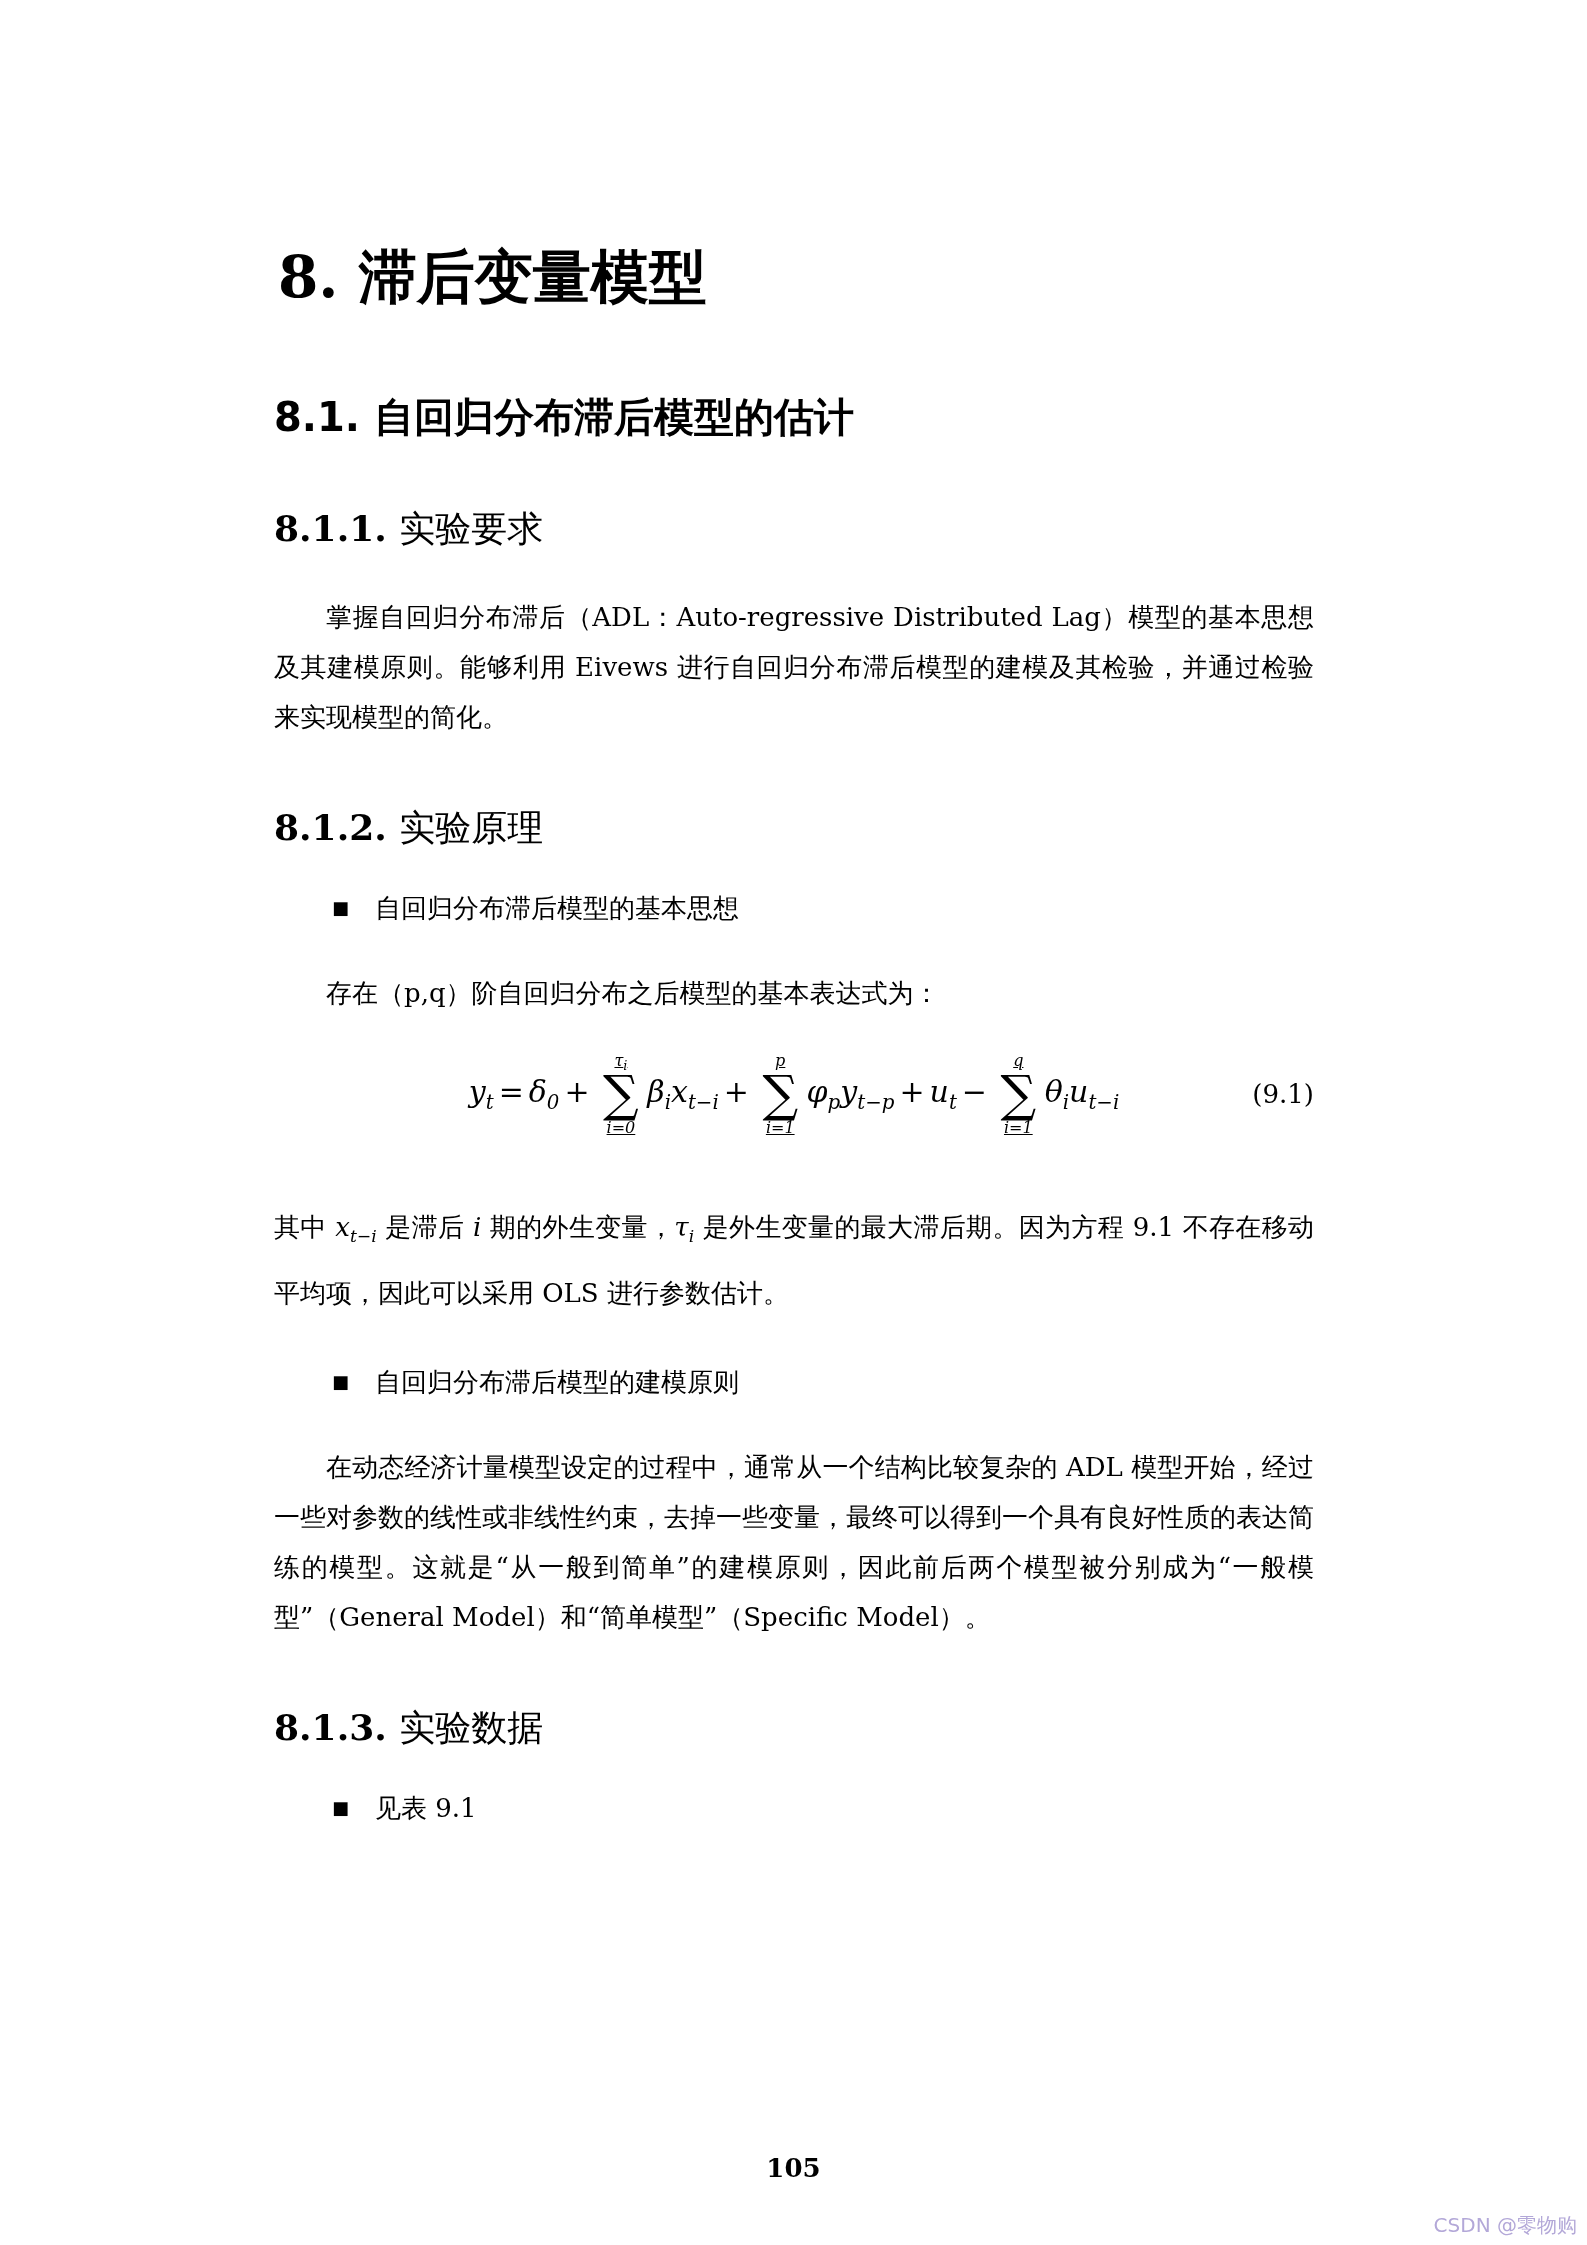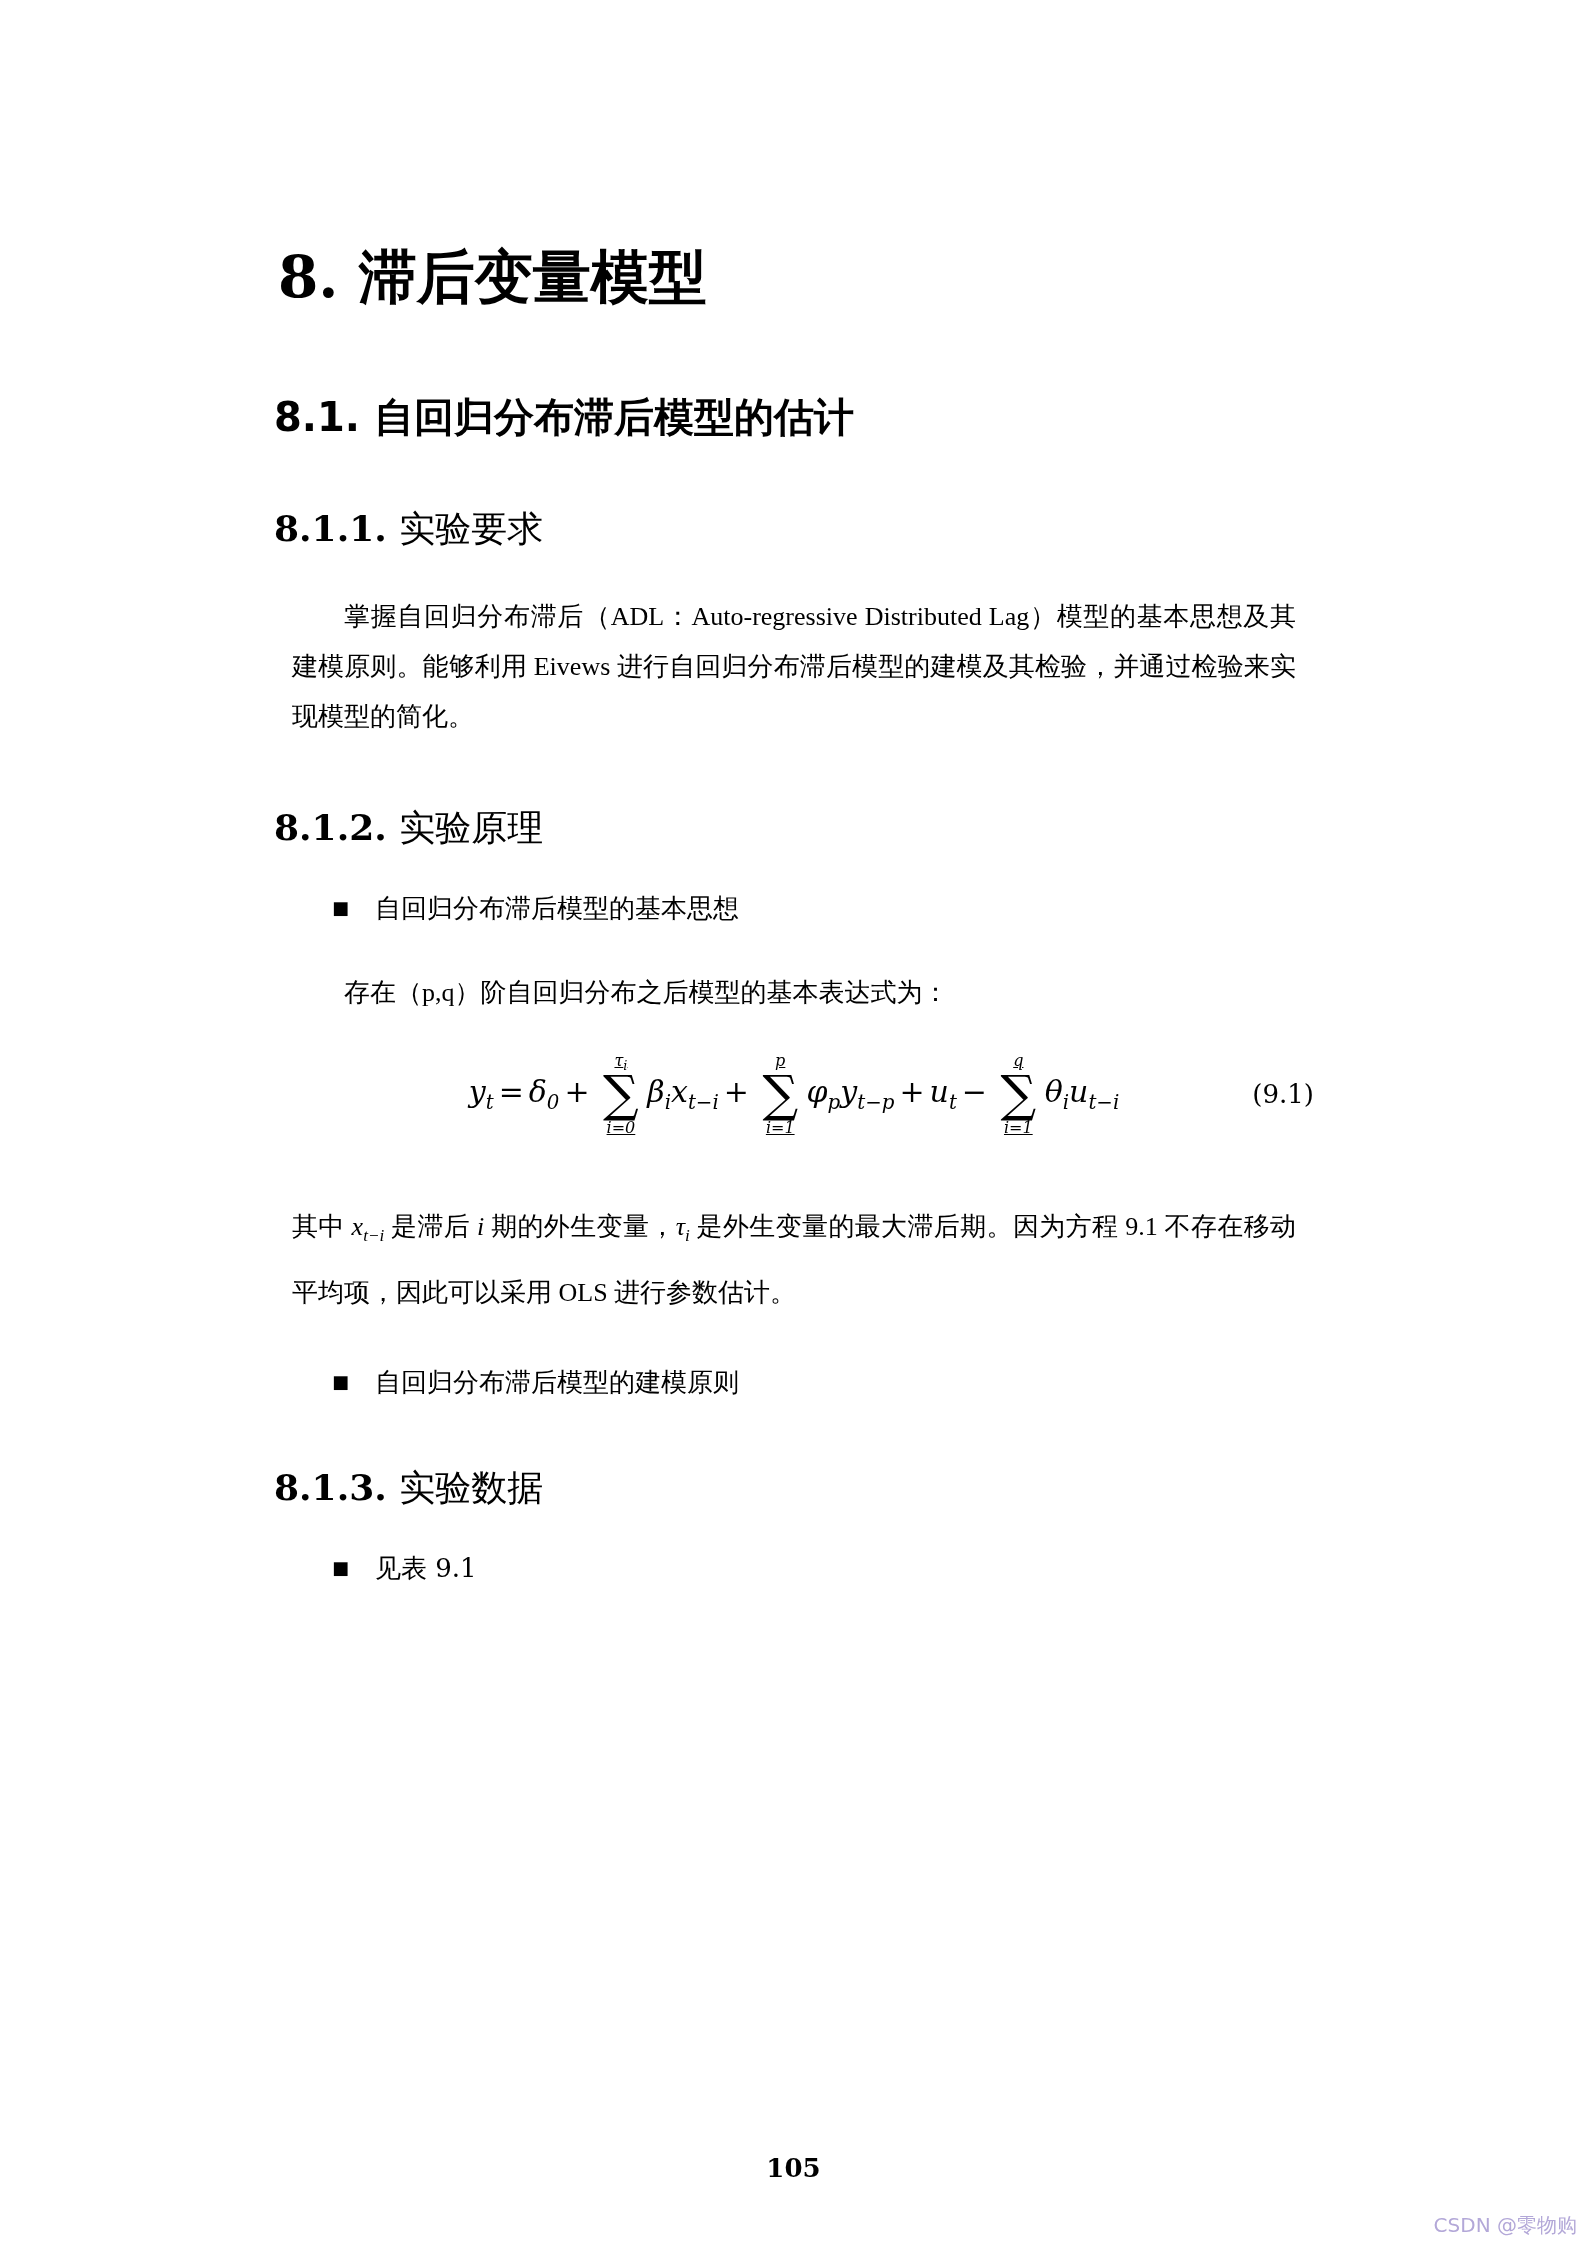--- a/index.html
+++ b/index.html
@@ -36,25 +36,24 @@
   }
   h3 {
     margin: 62px 0 0;
     font-size: 36px;
     line-height: 1.3;
     font-weight: normal;
     font-family: "DejaVu Serif", "Liberation Serif", serif;
   }
   .h-num { font-weight: bold; }
   .body {
-    margin: 40px 18px 0;
+    margin: 40px 0 0;
     font-size: 26px;
     line-height: 50px;
     text-align: justify;
-    font-family: Liberation Serif, serif;
   }
   .indent { text-indent: 2em; }
   .p-math { line-height: 66px; }
   .bullet {
     margin: 36px 0 0;
     padding-left: 58px;
     font-size: 26px;
     line-height: 40px;
   }
   .marker {
@@ -168,20 +167,21 @@
         </span><span class="mi">θ</span><sub class="ms">i</sub><span class="mi">u</span><sub class="ms">t−i</sub></span>
     <span class="eq-num">(9.1)</span>
   </div>
 
   <p class="body p-math"><span>其中 </span><span class="mi">x</span><sub class="ms">t−i</sub><span> 是滞后 </span><span class="mi">i</span><span> 期的外生变量，</span><span class="mi">τ</span><sub class="ms">i</sub><span> 是外生变量的最大滞后期。因为方程 9.1 不存在移动平均项，因此可以采用 OLS 进行参数估计。</span></p>
 
   <div class="bullet">
     <span class="marker">■</span><span>自回归分布滞后模型的建模原则</span>
   </div>
 
+  <p class="body indent">在动态经济计量模型设定的过程中，通常从一个结构比较复杂的 ADL 模型开始，经过一些对参数的线性或非线性约束，去掉一些变量，最终可以得到一个具有良好性质的表达简练的模型。这就是“从一般到简单”的建模原则，因此前后两个模型被分别成为“一般模型”（General Model）和“简单模型”（Specific Model）。</p>
 
   <h3><span class="h-num">8.1.3. </span><span>实验数据</span></h3>
 
   <div class="bullet">
     <span class="marker">■</span><span>见表 9.1</span>
   </div>
 
 </div>
 
 <div class="footer">

